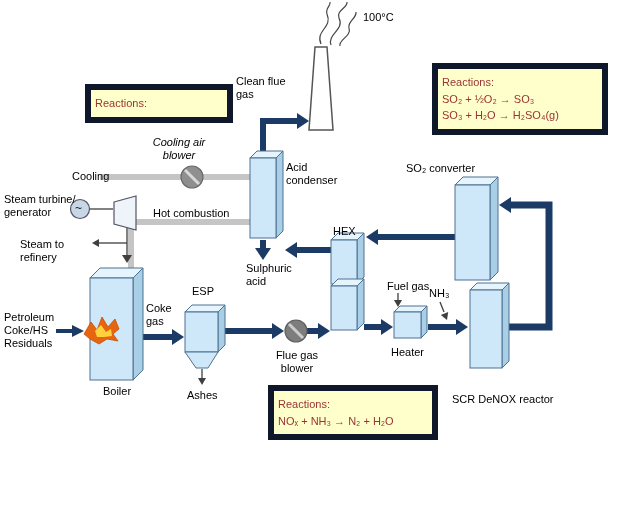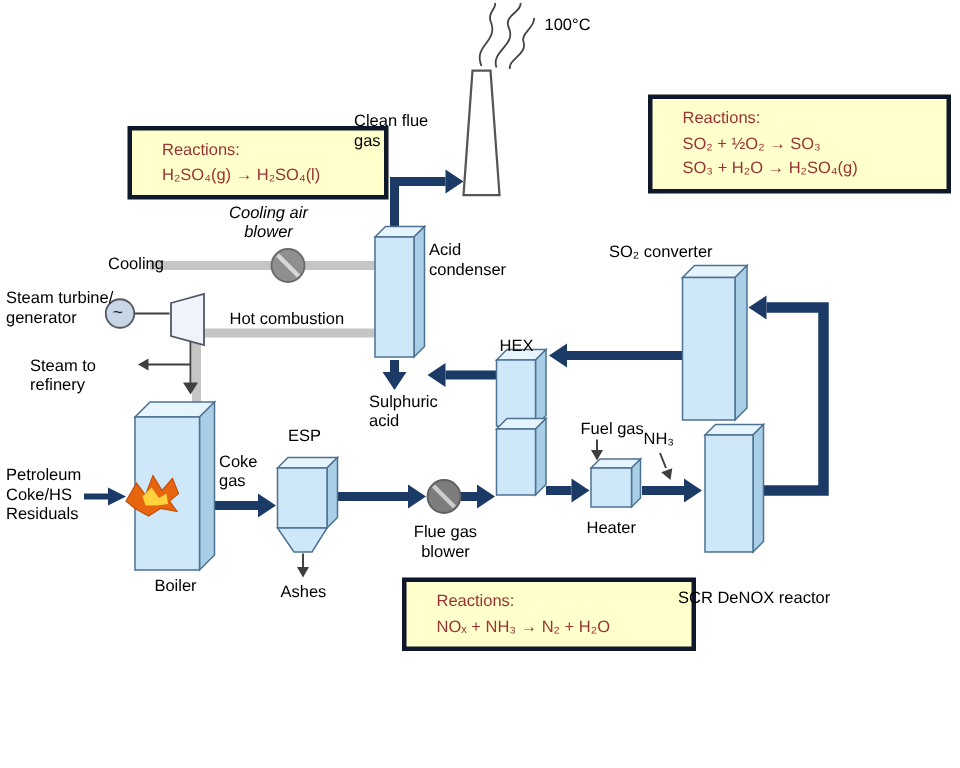--- a/index.html
+++ b/index.html
@@ -7,22 +7,22 @@
     position:relative;width:640px;height:512px;background:#ffffff;
     font-family:"Liberation Sans",sans-serif;overflow:hidden;
   }
   .layer{position:absolute;left:0;top:0;}
   .lbl{
     position:absolute;font-size:11px;color:#000;line-height:1.18;
     white-space:pre-line;
   }
   .center{text-align:center;}
   .note{
-    position:absolute;background:#ffffcc;border:3px solid #0f172a;
-    padding:5px 20px;font-size:11px;color:#993333;line-height:1.5;
+    position:absolute;background:#ffffcc;border:6px solid #0f172a;
+    padding:5px 4px;font-size:11px;color:#993333;line-height:1.5;
   }
   .note div{white-space:pre;}
   .gen-sym{position:absolute;font-size:12px;color:#222;}
 </style>
 </head>
 <body>
 
 <div class="stage">
 
   <svg class="layer" width="640" height="512" viewBox="0 0 640 512">
@@ -149,21 +149,20 @@
       <path d="M185 170 L199 184" stroke="#d8d8d8" stroke-width="3" fill="none"></path>
     </g>
     <g>
       <circle cx="296" cy="331" r="11" fill="#7d7d7d" stroke="#5f5f5f" stroke-width="1.2"></circle>
       <path d="M289 324 L303 338" stroke="#cccccc" stroke-width="3" fill="none"></path>
     </g>
   </svg>
 
   <div class="note" style="left:85px;top:84px;width:128px;">
     <div>Reactions:</div>
-    <div>H₂SO₄(g) → H₂SO₄(l)</div>
   </div>
 
   <div class="note" style="left:432px;top:63px;width:156px;">
     <div>Reactions:</div>
     <div>SO₂ + ½O₂ → SO₃</div>
     <div>SO₃ + H₂O → H₂SO₄(g)</div>
   </div>
 
   <div class="note" style="left:268px;top:385px;width:150px;">
     <div>Reactions:</div>

